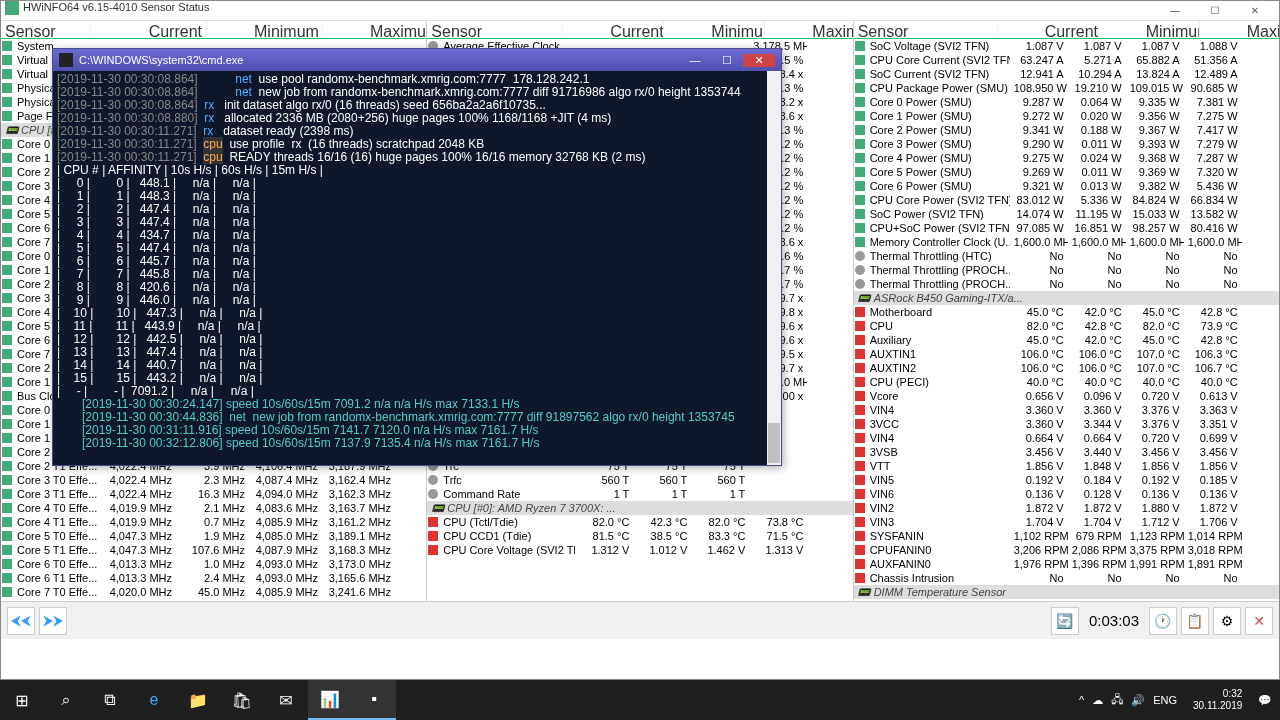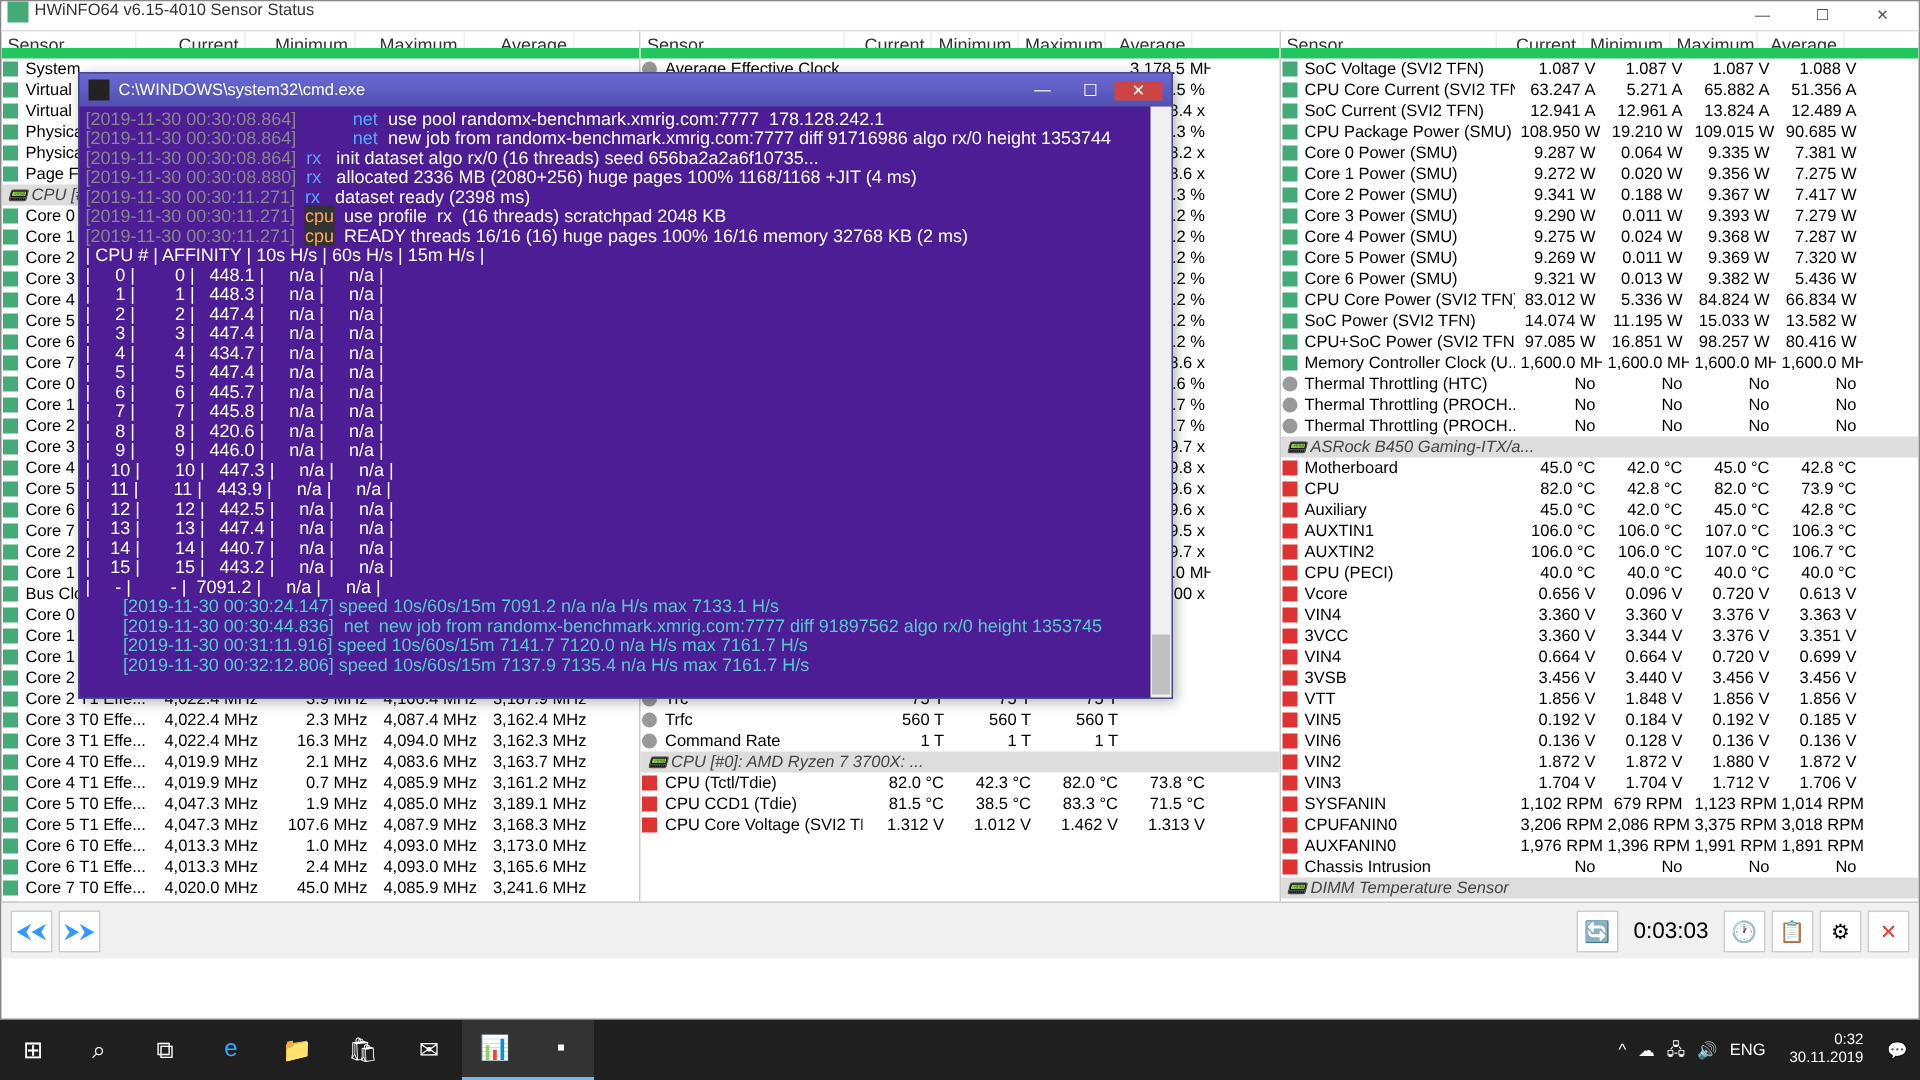--- a/index.html
+++ b/index.html
@@ -6,36 +6,36 @@
 body { width:1280px; height:720px; background:#c0c0c0; overflow:hidden; font-size:11px; }
 .hwinfo { position:absolute; left:0; top:0; right:0; bottom:40px; background:#fff; border:1px solid #888; }
 .titlebar { height:20px; background:#fff; display:flex; padding:0 4px; border-bottom:1px solid #ddd; }
 .titlebar .icon { width:14px; height:14px; background:#4a7; margin-right:4px; }
 .titlebar .title { flex:1; font-size:11px; color:#333; }
 .titlebar .btns { display:flex; gap:0; }
 .titlebar .btn { width:40px; height:18px; display:flex; align-items:center; justify-content:center; color:#555; font-size:10px; }
 .panels { display:flex; height:calc(100% - 60px); }
 .panel { flex:1; overflow:hidden; border-right:1px solid #ccc; position:relative; }
 .panel:last-child { border-right:none; }
-.hdr { display:flex; background:#fff; border-bottom:7px solid #22c55e; height:18px; font-size:12px; color:#333; }
+.hdr { display:flex; background:#fff; border-bottom:1px solid #22c55e; height:18px; font-size:16px; color:#333;gap:43px; }
 .hdr .col { padding:2px 4px; border-right:1px solid #eee; white-space:nowrap; overflow:hidden; }
 .rows { overflow:auto; height:calc(100% - 18px); }
 .row { display:flex; height:14px; font-size:11px; align-items:center; }
 .row .cell { padding:0 4px; white-space:nowrap; overflow:hidden; text-overflow:clip; }
 .row .icon { width:12px; flex:0 0 12px; display:flex; align-items:center; justify-content:center; }
 .treeicon { width:10px; height:10px; background:#4a7; display:inline-block; }
 .greyicon { width:10px; height:10px; background:#999; border-radius:50%; display:inline-block; }
 .redicon { width:10px; height:10px; background:#d33; display:inline-block; }
 .secthdr { background:#ddd; font-style:italic; color:#444; padding:1px 4px; height:14px; display:flex; align-items:center; }
 .secthdr .icon { width:14px; margin-right:2px; }
 .c-sensor { flex:1 1 auto; min-width:60px; }
 .c-num { flex:0 0 58px; text-align:right; }
 
 
-.cmd { position:absolute; left:52px; top:48px; width:730px; height:418px; background:#4c1d95; border:1px solid #4a4a8a; z-index:10; font-family:Consolas,monospace; font-size:12px; box-shadow:2px 2px 8px rgba(0,0,0,.3); }
+.cmd { position:absolute; left:52px; top:48px; width:730px; height:418px; background:#0f172a; border:1px solid #4a4a8a; z-index:10; font-family:Consolas,monospace; font-size:12px; box-shadow:2px 2px 8px rgba(0,0,0,.3); }
 .cmd-title { height:22px; background:linear-gradient(#6a6ad4,#5050b0); display:flex; align-items:center; color:#fff; padding:0 6px; font-size:11px; font-family:'Segoe UI'; }
 .cmd-title .cmdicon { width:14px; height:14px; background:#222; margin-right:6px; }
 .cmd-title .t { flex:1; }
 .cmd-title .cb { width:32px; text-align:center; color:#fff; font-size:11px; }
 .cmd-body { padding:2px 4px; color:#ccc; white-space:pre; overflow:hidden; line-height:13px; }
 .cmd-body .ts { color:#888; }
 .cmd-body .net { color:#5af;margin-left:31px; }
 .cmd-body .rx { color:#5af; }
 .cmd-body .cpu { color:#fa5; background:#333; }
 .cmd-body .c { color:#5cc;margin-left:25px; }
@@ -897,21 +897,21 @@
             <span class="cell c-num">5.271 A</span>
             <span class="cell c-num">65.882 A</span>
             <span class="cell c-num">51.356 A</span>
           </div>
           <div class="row">
             <span class="icon">
               <span class="treeicon"></span>
             </span>
             <span class="cell c-sensor">SoC Current (SVI2 TFN)</span>
             <span class="cell c-num">12.941 A</span>
-            <span class="cell c-num">12.961 A</span>
+            <span class="cell c-num">10.294 A</span>
             <span class="cell c-num">13.824 A</span>
             <span class="cell c-num">12.489 A</span>
           </div>
           <div class="row">
             <span class="icon">
               <span class="treeicon"></span>
             </span>
             <span class="cell c-sensor">CPU Package Power (SMU)</span>
             <span class="cell c-num">108.950 W</span>
             <span class="cell c-num">19.210 W</span>

